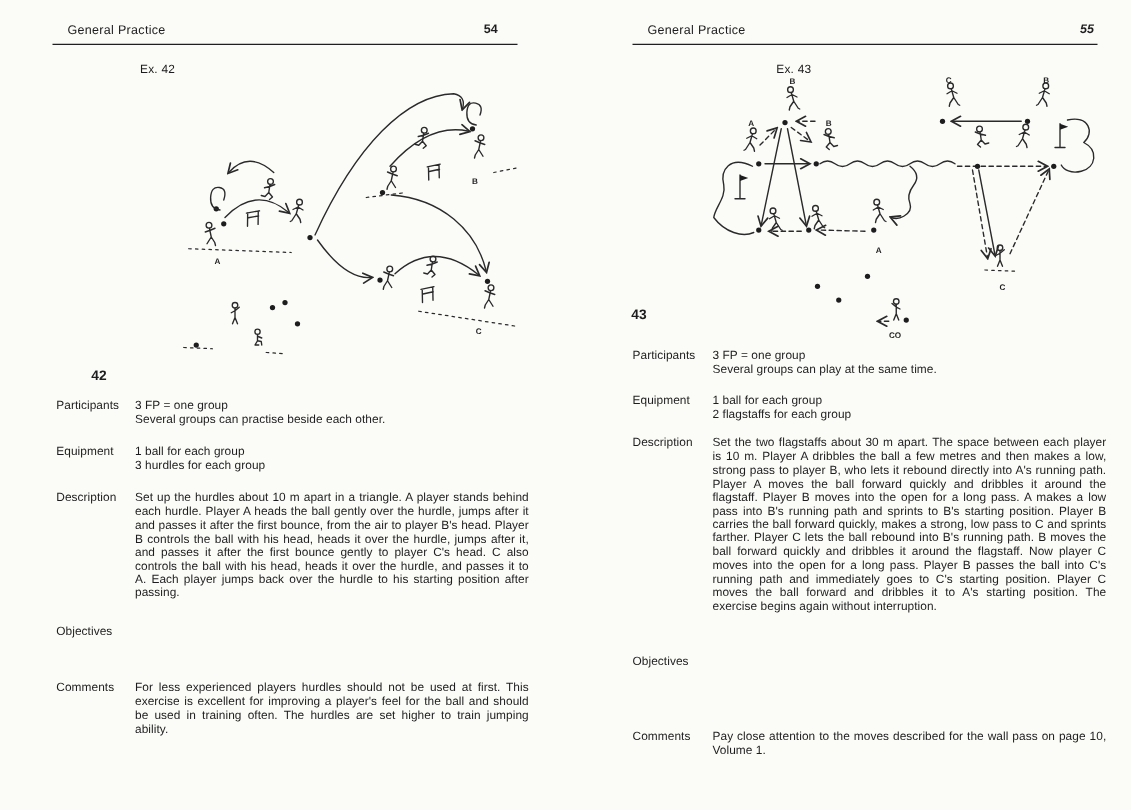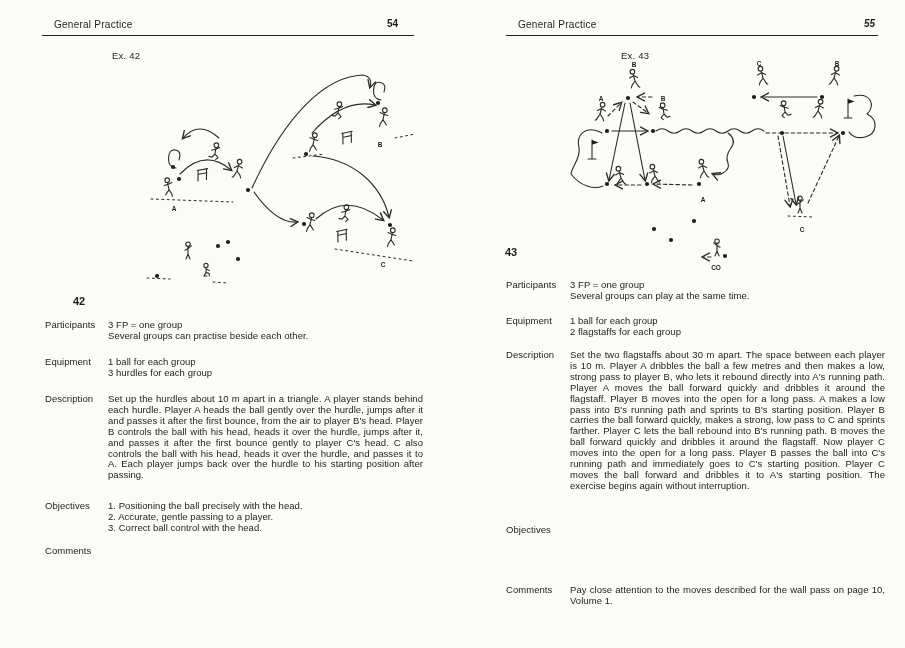--- a/index.html
+++ b/index.html
@@ -135,26 +135,24 @@
     <div class="lab">Equipment</div>
     <div class="pre">1 ball for each group
 3 hurdles for each group</div>
   </div>
   <div class="row left-page" style="top:394px;">
     <div class="lab">Description</div>
     <div class="just">Set up the hurdles about 10 m apart in a triangle. A player stands behind each hurdle. Player A heads the ball gently over the hurdle, jumps after it and passes it after the first bounce, from the air to player B's head. Player B controls the ball with his head, heads it over the hurdle, jumps after it, and passes it after the first bounce gently to player C's head. C also controls the ball with his head, heads it over the hurdle, and passes it to A. Each player jumps back over the hurdle to his starting position after passing.</div>
   </div>
   <div class="row left-page" style="top:501px;">
     <div class="lab">Objectives</div>
-    <div class="pre">1. Positioning the ball precisely with the head.
-2. Accurate, gentle passing to a player.
-3. Correct ball control with the head.</div>
   </div>
   <div class="row left-page" style="top:546px;">
     <div class="lab">Comments</div>
+    <div class="just">For less experienced players hurdles should not be used at first. This exercise is excellent for improving a player's feel for the ball and should be used in training often. The hurdles are set higher to train jumping ability.</div>
   </div>
 
   <div class="hdr" style="left:506px;top:19px;">General Practice</div>
   <div class="pgnum" style="left:864px;top:18px;font-style:italic;">55</div>
   <div class="rule" style="left:506px;top:35px;width:372px;"></div>
   <div class="excap" style="left:575px;top:50px;padding-left:46px;">Ex. 43</div>
 
   <svg class="diagram" style="left:556px;top:56px;" width="349" height="222" viewBox="0 0 349 222">
 
     <text class="lbl" x="78" y="11">B</text>

